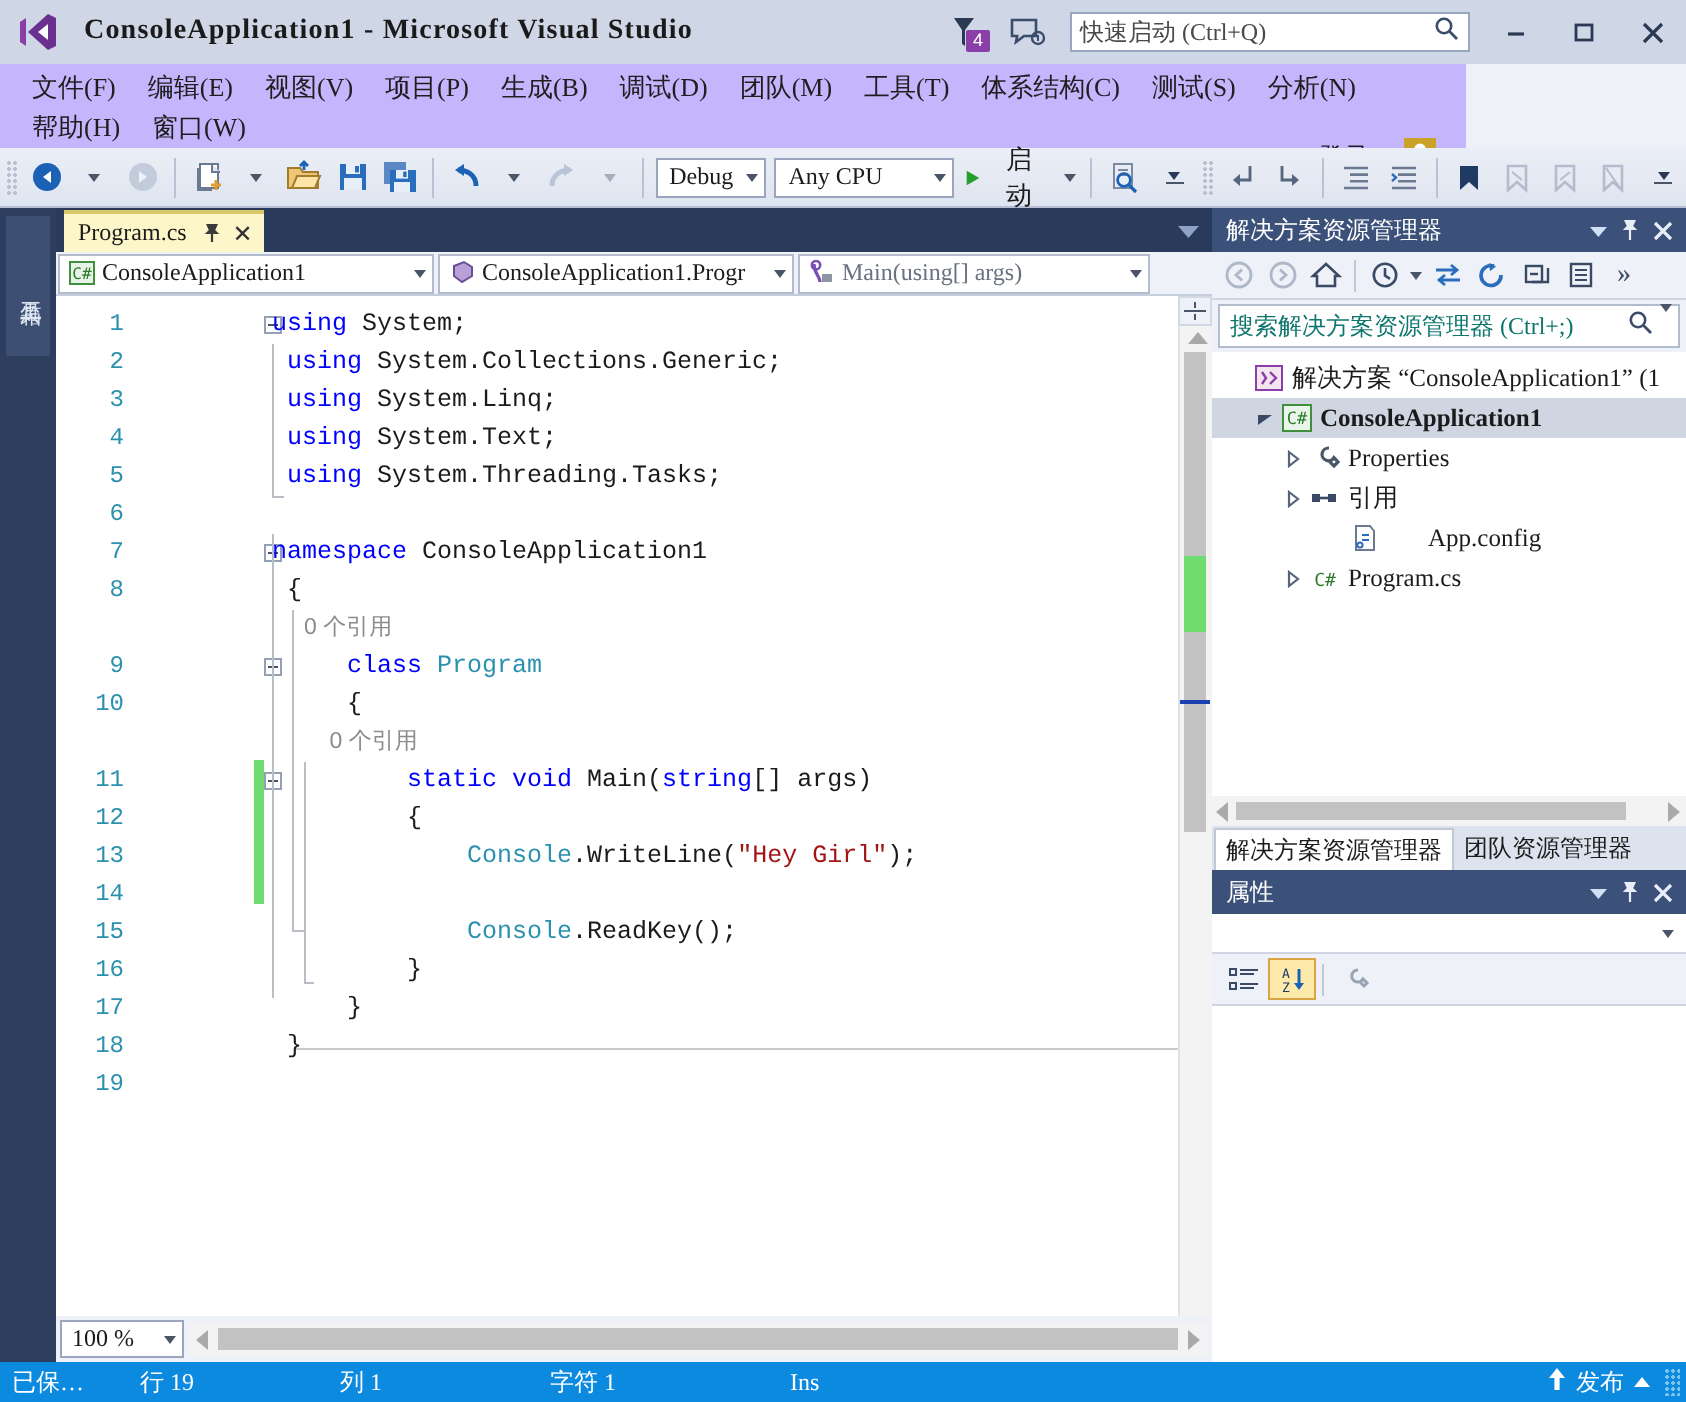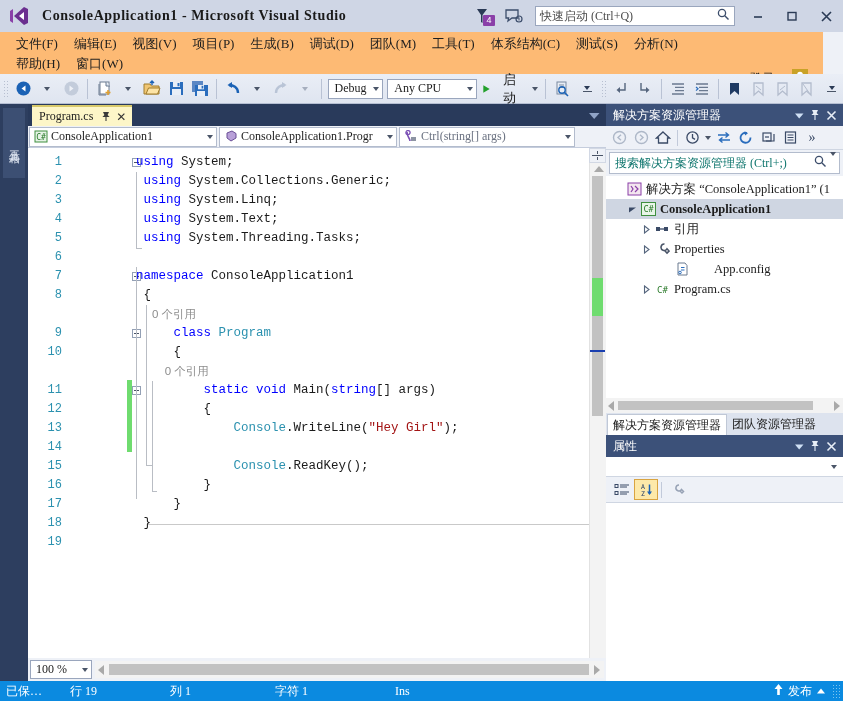--- a/index.html
+++ b/index.html
@@ -33,22 +33,22 @@
   .fb-icon{ width:30px; height:26px; display:flex; align-items:center; justify-content:center; }
   .quicklaunch{
     width:200px; height:20px; background:#fff; border:1px solid #9aa6bd;
     display:flex; align-items:center; padding:0 4px; margin:0 6px;
   }
   .quicklaunch .ql-text{ flex:1; font-family:"Liberation Serif",serif; font-size:12px; color:#4a4a4a; }
   .wbtn{ width:34px; height:32px; display:flex; align-items:center; justify-content:center; cursor:default; }
 
   
   .menubar{
-    position:absolute; left:0; top:32px; width:823px; height:42px;
-    background:#fdba74; padding:2px 8px 0 8px;
+    position:absolute; left:0; top:32px; width:733px; height:42px;
+    background:#c4b5fd; padding:2px 8px 0 8px;
   }
   .menurow{ display:flex; height:20px; align-items:center; }
   .menuitem{
     font-family:"Liberation Serif", serif; font-size:13px; color:#1e1e1e;
     padding:1px 8px; white-space:nowrap; cursor:default;
   }
 
   
   .toolbar{
     position:absolute; left:0; top:74px; width:843px; height:30px;
@@ -535,21 +535,21 @@
         <i class="caretdn arw"></i>
       </div>
       <div class="navcombo nc3">
         <span class="ic">
           <svg width="14" height="13" viewBox="0 0 14 13">
               <path d="M3 2 C3 7 6 8 6 11" fill="none" stroke="#7a4fb5" stroke-width="1.6"></path>
               <circle cx="4" cy="2.6" r="2.1" fill="none" stroke="#7a4fb5" stroke-width="1.3"></circle>
               <rect x="7" y="7" width="5" height="4" fill="#8d94a3"></rect>
             </svg>
         </span>
-        <span class="txt">Ctrl(string[] args)</span>
+        <span class="txt">Main(using[] args)</span>
         <i class="caretdn arw"></i>
       </div>
     </div>
 
     <div class="codearea">
       <div class="gutter-num" id="gutter">
           <div class="ln">1</div>
           <div class="ln">2</div>
           <div class="ln">3</div>
           <div class="ln">4</div>
@@ -756,39 +756,39 @@
           <span class="tlabel bold">ConsoleApplication1</span>
         </div>
         <div class="trow" style="padding-left: 32px;">
           <span class="tw">
             <svg width="9" height="9" viewBox="0 0 9 9">
               <path d="M2.5 1 L7 4.5 L2.5 8 Z" fill="none" stroke="#55657d" stroke-width="1.1"></path>
             </svg>
           </span>
           <span class="ticon">
             <svg width="15" height="14" viewBox="0 0 15 14">
-              <rect x="1" y="5" width="4" height="4" fill="#3a4a66"></rect>
-              <path d="M5 7 L9 7" stroke="#3a4a66" stroke-width="1.3"></path>
-              <rect x="9" y="5" width="4" height="4" fill="#3a4a66"></rect>
-            </svg>
-          </span>
-          <span class="tlabel">引用</span>
+              <path d="M9.5 2 A3.2 3.2 0 1 0 12 6.8 L14 9 L12 11 L9.8 8.8" fill="none" stroke="#4a5568" stroke-width="1.6"></path>
+            </svg>
+          </span>
+          <span class="tlabel">Properties</span>
         </div>
         <div class="trow" style="padding-left: 32px;">
           <span class="tw">
             <svg width="9" height="9" viewBox="0 0 9 9">
               <path d="M2.5 1 L7 4.5 L2.5 8 Z" fill="none" stroke="#55657d" stroke-width="1.1"></path>
             </svg>
           </span>
           <span class="ticon">
             <svg width="15" height="14" viewBox="0 0 15 14">
-              <path d="M9.5 2 A3.2 3.2 0 1 0 12 6.8 L14 9 L12 11 L9.8 8.8" fill="none" stroke="#4a5568" stroke-width="1.6"></path>
-            </svg>
-          </span>
-          <span class="tlabel">Properties</span>
+              <rect x="1" y="5" width="4" height="4" fill="#3a4a66"></rect>
+              <path d="M5 7 L9 7" stroke="#3a4a66" stroke-width="1.3"></path>
+              <rect x="9" y="5" width="4" height="4" fill="#3a4a66"></rect>
+            </svg>
+          </span>
+          <span class="tlabel">引用</span>
         </div>
         <div class="trow" style="padding-left: 32px; gap: 20px;">
           <span class="tw"></span>
           <span class="ticon">
             <svg width="15" height="14" viewBox="0 0 15 14">
               <path d="M3 1 L10 1 L12 3.5 L12 13 L3 13 Z" fill="#fff" stroke="#6b7a90"></path>
               <path d="M6 5.5 L9.5 5.5 M6 8 L9.5 8" stroke="#2a6dbd"></path>
               <circle cx="5" cy="10.5" r="1.3" fill="none" stroke="#2a6dbd"></circle>
             </svg>
           </span>

